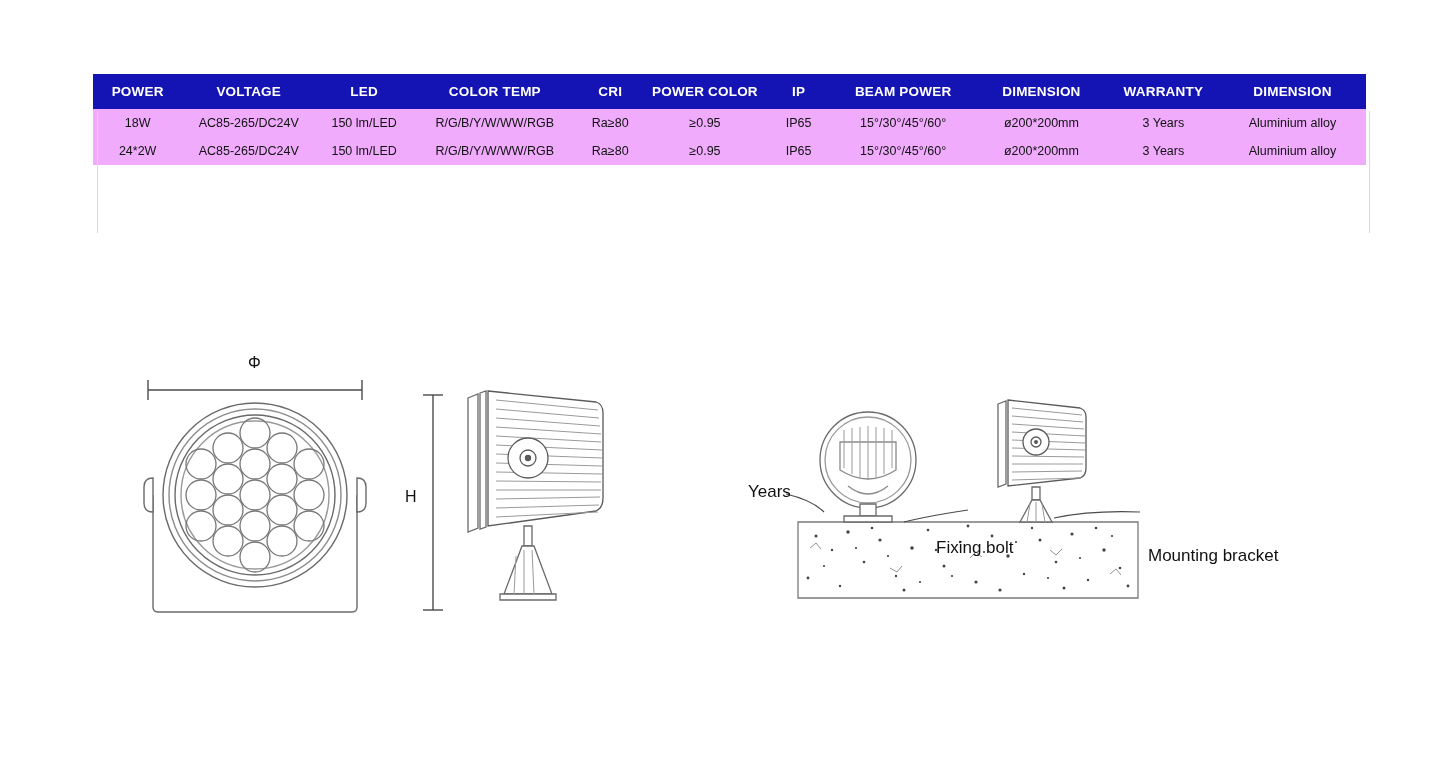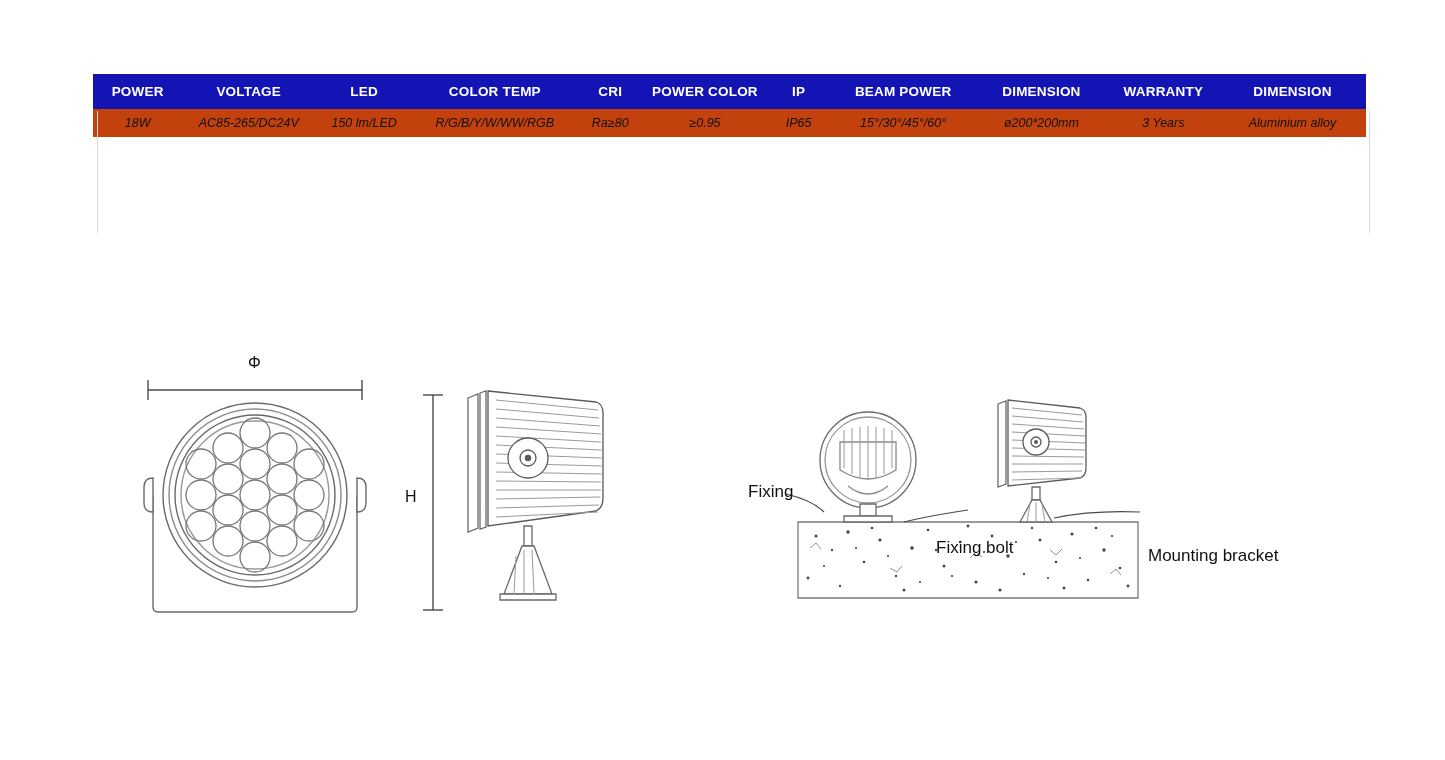--- a/index.html
+++ b/index.html
@@ -39,22 +39,21 @@
     white-space: nowrap;
     border: none;
   }
   table.spec tbody td {
     color: #111111;
     font-size: 12.5px;
     text-align: center;
     padding: 7px 2px 7px 2px;
     white-space: nowrap;
     border: none;
-    background: #c2410c;
-    font-style: italic;
+    background: #f0abfc;
   }
   
   col.c0 { width: 82px; }
   col.c1 { width: 122px; }
   col.c2 { width: 90px; }
   col.c3 { width: 150px; }
   col.c4 { width: 62px; }
   col.c5 { width: 112px; }
   col.c6 { width: 60px; }
   col.c7 { width: 132px; }
@@ -132,20 +131,33 @@
           <td>150 lm/LED</td>
           <td>R/G/B/Y/W/WW/RGB</td>
           <td>Ra≥80</td>
           <td>≥0.95</td>
           <td>IP65</td>
           <td>15°/30°/45°/60°</td>
           <td>ø200*200mm</td>
           <td>3 Years</td>
           <td>Aluminium alloy</td>
         </tr>
+        <tr>
+          <td>24*2W</td>
+          <td>AC85-265/DC24V</td>
+          <td>150 lm/LED</td>
+          <td>R/G/B/Y/W/WW/RGB</td>
+          <td>Ra≥80</td>
+          <td>≥0.95</td>
+          <td>IP65</td>
+          <td>15°/30°/45°/60°</td>
+          <td>ø200*200mm</td>
+          <td>3 Years</td>
+          <td>Aluminium alloy</td>
+        </tr>
       </tbody>
     </table>
   </div>
   <div id="table-rule-left"></div>
   <div id="table-rule-right"></div>
 
   <div class="drawing" style="left:120px; top:360px; width:270px; height:270px;">
     <svg width="270" height="270" viewBox="0 0 270 270">
       <g fill="none" stroke="#4a4a4a" stroke-width="1.4">
 
@@ -341,18 +353,18 @@
         </g>
       </g>
 
       <g stroke="#4a4a4a" stroke-width="1.2" fill="none">
         <path d="M46,104 q26,6 38,18"></path>
         <path d="M228,120 q-40,6 -64,12"></path>
         <path d="M400,122 q-48,-2 -86,6"></path>
       </g>
     </svg>
 
-    <div class="label" style="left:8px; top:92px;">Fixing</div>
+    <div class="label" style="left:8px; top:92px;">Years</div>
     <div class="label" style="left:196px; top:108px;margin-top:40px;">Fixing bolt</div>
     <div class="label" style="left:408px; top:108px;margin-top:48px;">Mounting bracket</div>
   </div>
 
 </div>
 
 </body></html>

